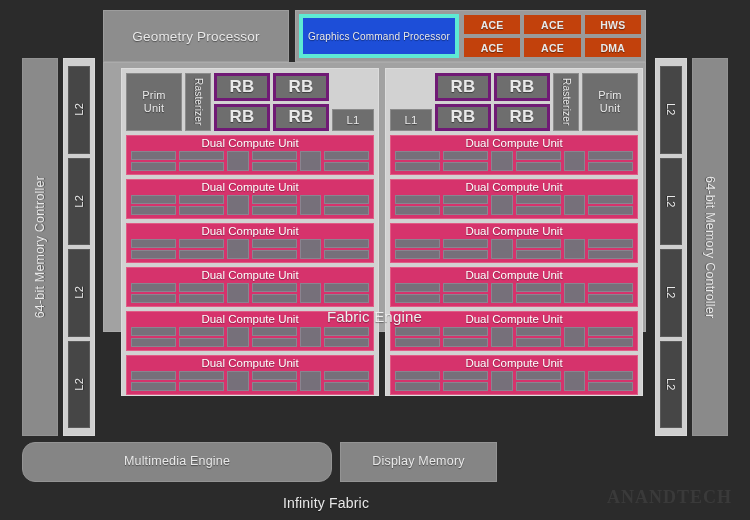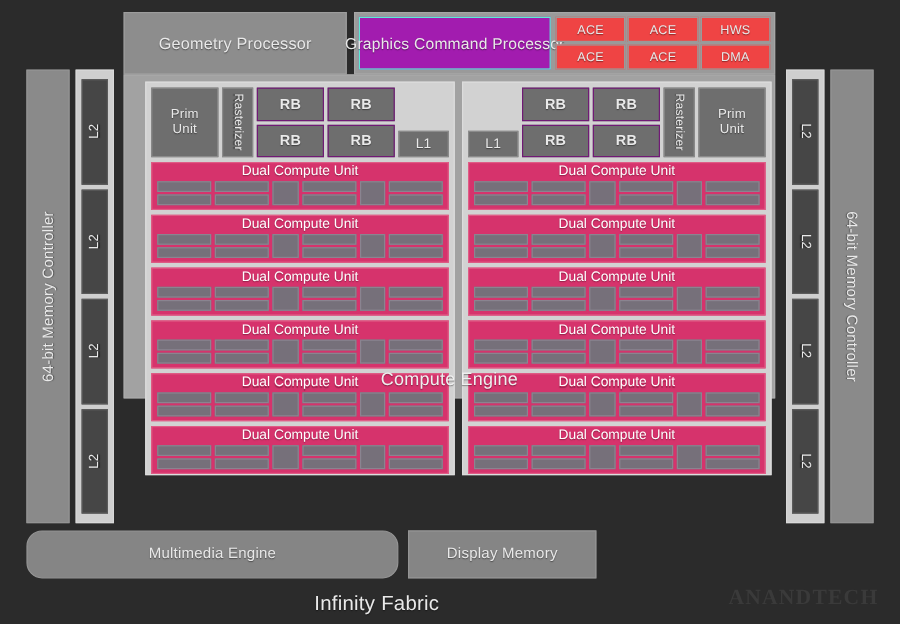--- a/index.html
+++ b/index.html
@@ -36,36 +36,36 @@
     font-size:13.5px;
   }
   #cmd-group{
     position:absolute;left:192px;top:0;width:351px;height:52px;
     background:#9a9a9a;border:1px solid #a6a6a6;
     box-sizing:border-box;padding:3px;
     display:flex;
   }
   #gfx-cmd{
     width:160px;height:100%;
-    background:#a21caf;border:1px solid #5eead4;
-    box-sizing:border-box;
-    display:flex;align-items:center;justify-content:center;
-    font-size:13px;
+    background:#1d4ed8;border:4px solid #5eead4;
+    box-sizing:border-box;
+    display:flex;align-items:center;justify-content:center;
+    font-size:10px;
   }
   #ace-grid{
     flex:1;margin-left:4px;height:100%;
     display:grid;
     grid-template-columns:1fr 1fr 1fr;
     grid-template-rows:1fr 1fr;
     gap:2px;
   }
   .ace-cell{
-    background:#ef4444;border:1px solid #9a9a9a;
-    display:flex;align-items:center;justify-content:center;
-    font-size:10.5px;font-weight:normal;letter-spacing:.6px;
+    background:#c2410c;border:1px solid #9a9a9a;
+    display:flex;align-items:center;justify-content:center;
+    font-size:10.5px;font-weight:bold;letter-spacing:.6px;
   }
 
   
   .memctl{
     position:absolute;top:58px;width:36px;height:378px;
     background:#8a8a8a;border:1px solid #939393;
     box-sizing:border-box;
     display:flex;align-items:center;justify-content:center;
   }
   .memctl .lbl{font-size:12.5px;}
@@ -125,23 +125,23 @@
   .fe-prim{width:56px;font-size:11px;line-height:1.15;}
   .fe-rast{width:26px;}
   .fe-rast .lbl{font-size:10px;}
   .fe-l1{width:42px;font-size:11.5px;margin-top:36px;}
   .rb-grid{
     flex:1;
     display:grid;grid-template-columns:1fr 1fr;grid-template-rows:1fr 1fr;
     gap:3px;
   }
   .rb-cell{
-    background:#6e6e6e;border:1px solid #701a75;
-    display:flex;align-items:center;justify-content:center;
-    font-size:12px;font-weight:bold;
+    background:#6e6e6e;border:3px solid #701a75;
+    display:flex;align-items:center;justify-content:center;
+    font-size:17px;font-weight:bold;
   }
 
   
   .dcu{
     width:100%;height:40px;
     background:#d6336c;border:1px solid #e05c86;
     box-sizing:border-box;
     margin-bottom:4px;
     position:relative;
     display:flex;flex-direction:column;
@@ -179,23 +179,23 @@
     background:#858585;border:1px solid #949494;
     box-sizing:border-box;
     display:flex;align-items:center;justify-content:center;
     text-align:center;font-size:12.5px;line-height:1.25;
   }
   #engine-pcie{width:231px;}
   #engine-mm{width:310px;border-radius:13px;}
   #engine-display{width:157px;}
 
   #infinity-fabric{
-    position:absolute;left:0;top:486px;width:628px;height:34px;
-    display:flex;align-items:center;justify-content:center;
-    font-size:17px;color:#ebebeb;
+    position:absolute;left:12px;top:486px;width:628px;height:34px;
+    display:flex;align-items:center;justify-content:center;
+    font-size:14px;color:#ebebeb;
   }
   #watermark{
     position:absolute;right:18px;top:487px;
     font-size:18px;font-weight:bold;letter-spacing:1px;
     color:#3a3a3a;
     font-family:"Liberation Serif", serif;
     text-transform:uppercase;
     pointer-events:none;
   }
 </style>
@@ -635,21 +635,21 @@
               </div>
               <div class="simd simd-wide">
                 <div class="simd-bar"></div>
                 <div class="simd-bar"></div>
               </div>
             </div>
           </div>
         </div>
     </div>
 
-    <div id="shader-engine-label" class="lbl">Compute Engine</div>
+    <div id="shader-engine-label" class="lbl">Fabric Engine</div>
   </div>
 
   <div id="l2col-right" class="l2col">
     <div class="l2cell">
         <span class="lbl vert">L2</span>
       </div>
     <div class="l2cell">
         <span class="lbl vert">L2</span>
       </div>
     <div class="l2cell">

